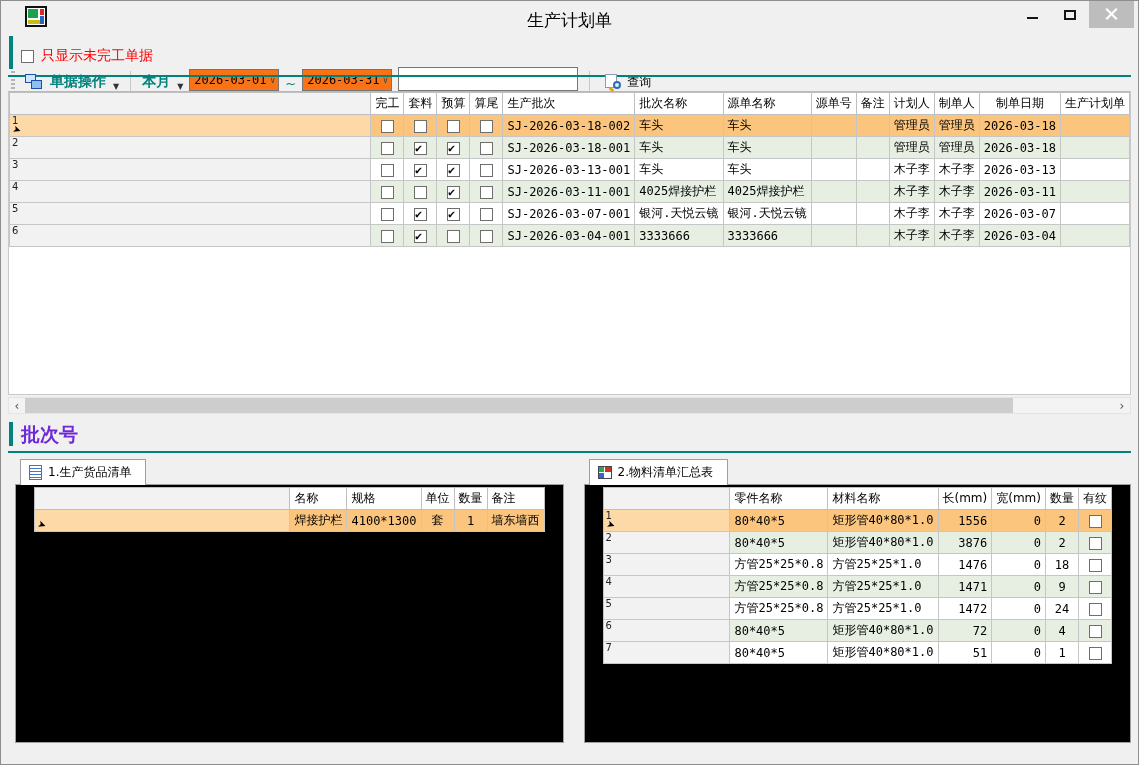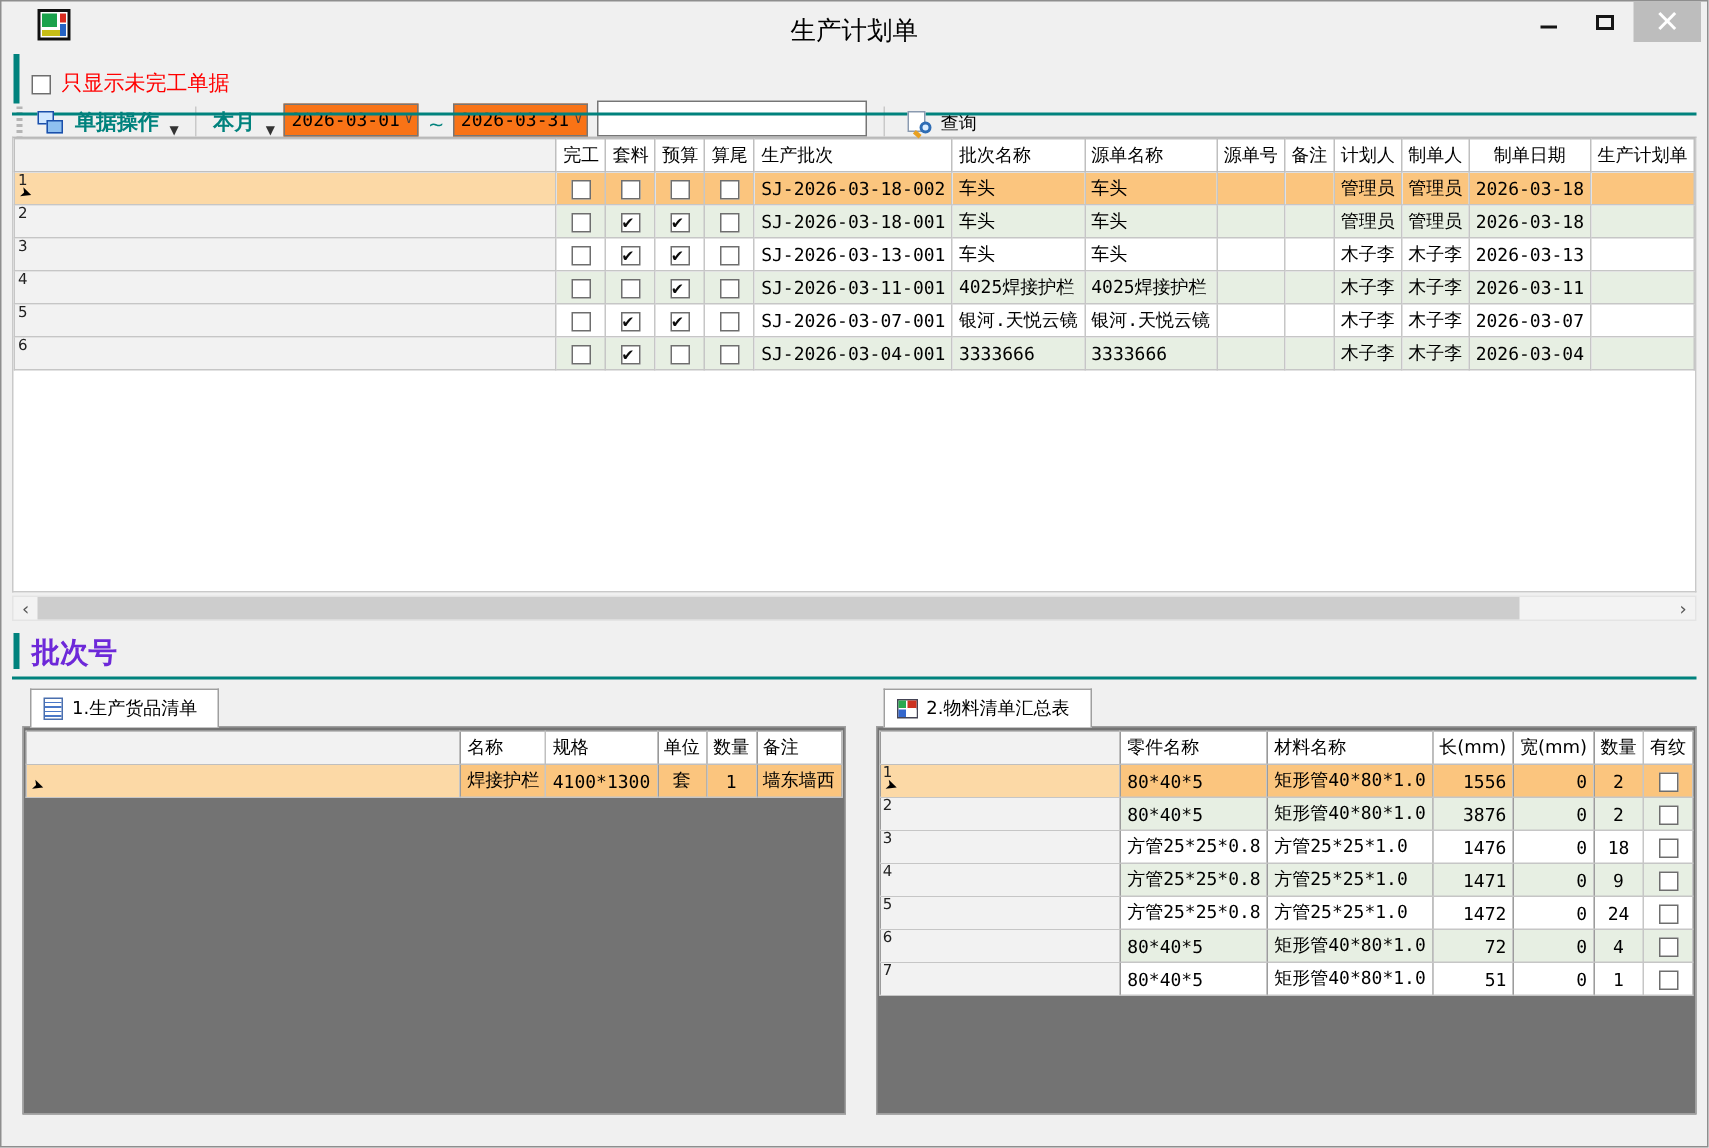--- a/index.html
+++ b/index.html
@@ -77,21 +77,21 @@
   .hscroll { margin:2px 7px 0; height:17px; background:#f3f3f3; border:1px solid #e4e4e4; position:relative; }
   .hs-arrow { position:absolute; top:0; bottom:0; width:16px; display:flex; align-items:center; justify-content:center; color:#555; font-size:12px; }
   .hs-left { left:0; } .hs-right { right:0; }
   .hs-thumb { position:absolute; left:16px; top:0; bottom:0; width:988px; background:#cdcdcd; }
 
   
   .panels { display:flex; justify-content:space-between; margin:6px 7px 0 14px;gap:20px; }
   .panel-wrap { width:557px; position:relative; padding-top:25px; }
   .tab { position:absolute; top:0; left:5px; height:26px; z-index:2; display:flex; align-items:center; gap:6px;
          padding:0 14px 0 8px; background:#fff; border:1px solid #9f9f9f; border-bottom:none; }
-  .panel-body { border:1px solid #9f9f9f; background:#737373; height:259px; padding:2px 1px; position:relative; }
+  .panel-body { border:1px solid #9f9f9f; background:#000000; height:259px; padding:2px 18px; position:relative; }
   .icon-doc { width:13px; height:15px; border:1px solid #4a6fae; background:repeating-linear-gradient(to bottom,#fff 0 2px,#4a78c8 2px 3px); }
   .icon-tbl { width:14px; height:13px; border:1px solid #445; display:grid; grid-template-columns:1fr 1fr; grid-template-rows:1fr 1fr; gap:1px; background:#fff; }
   .icon-tbl i:nth-child(1){background:#2aa84f;} .icon-tbl i:nth-child(2){background:#cc3322;}
   .icon-tbl i:nth-child(3){background:#3366cc;} .icon-tbl i:nth-child(4){background:#fff;}
 </style>
 </head>
 <body>
 
 <div class="titlebar">
   <div class="app-icon">

